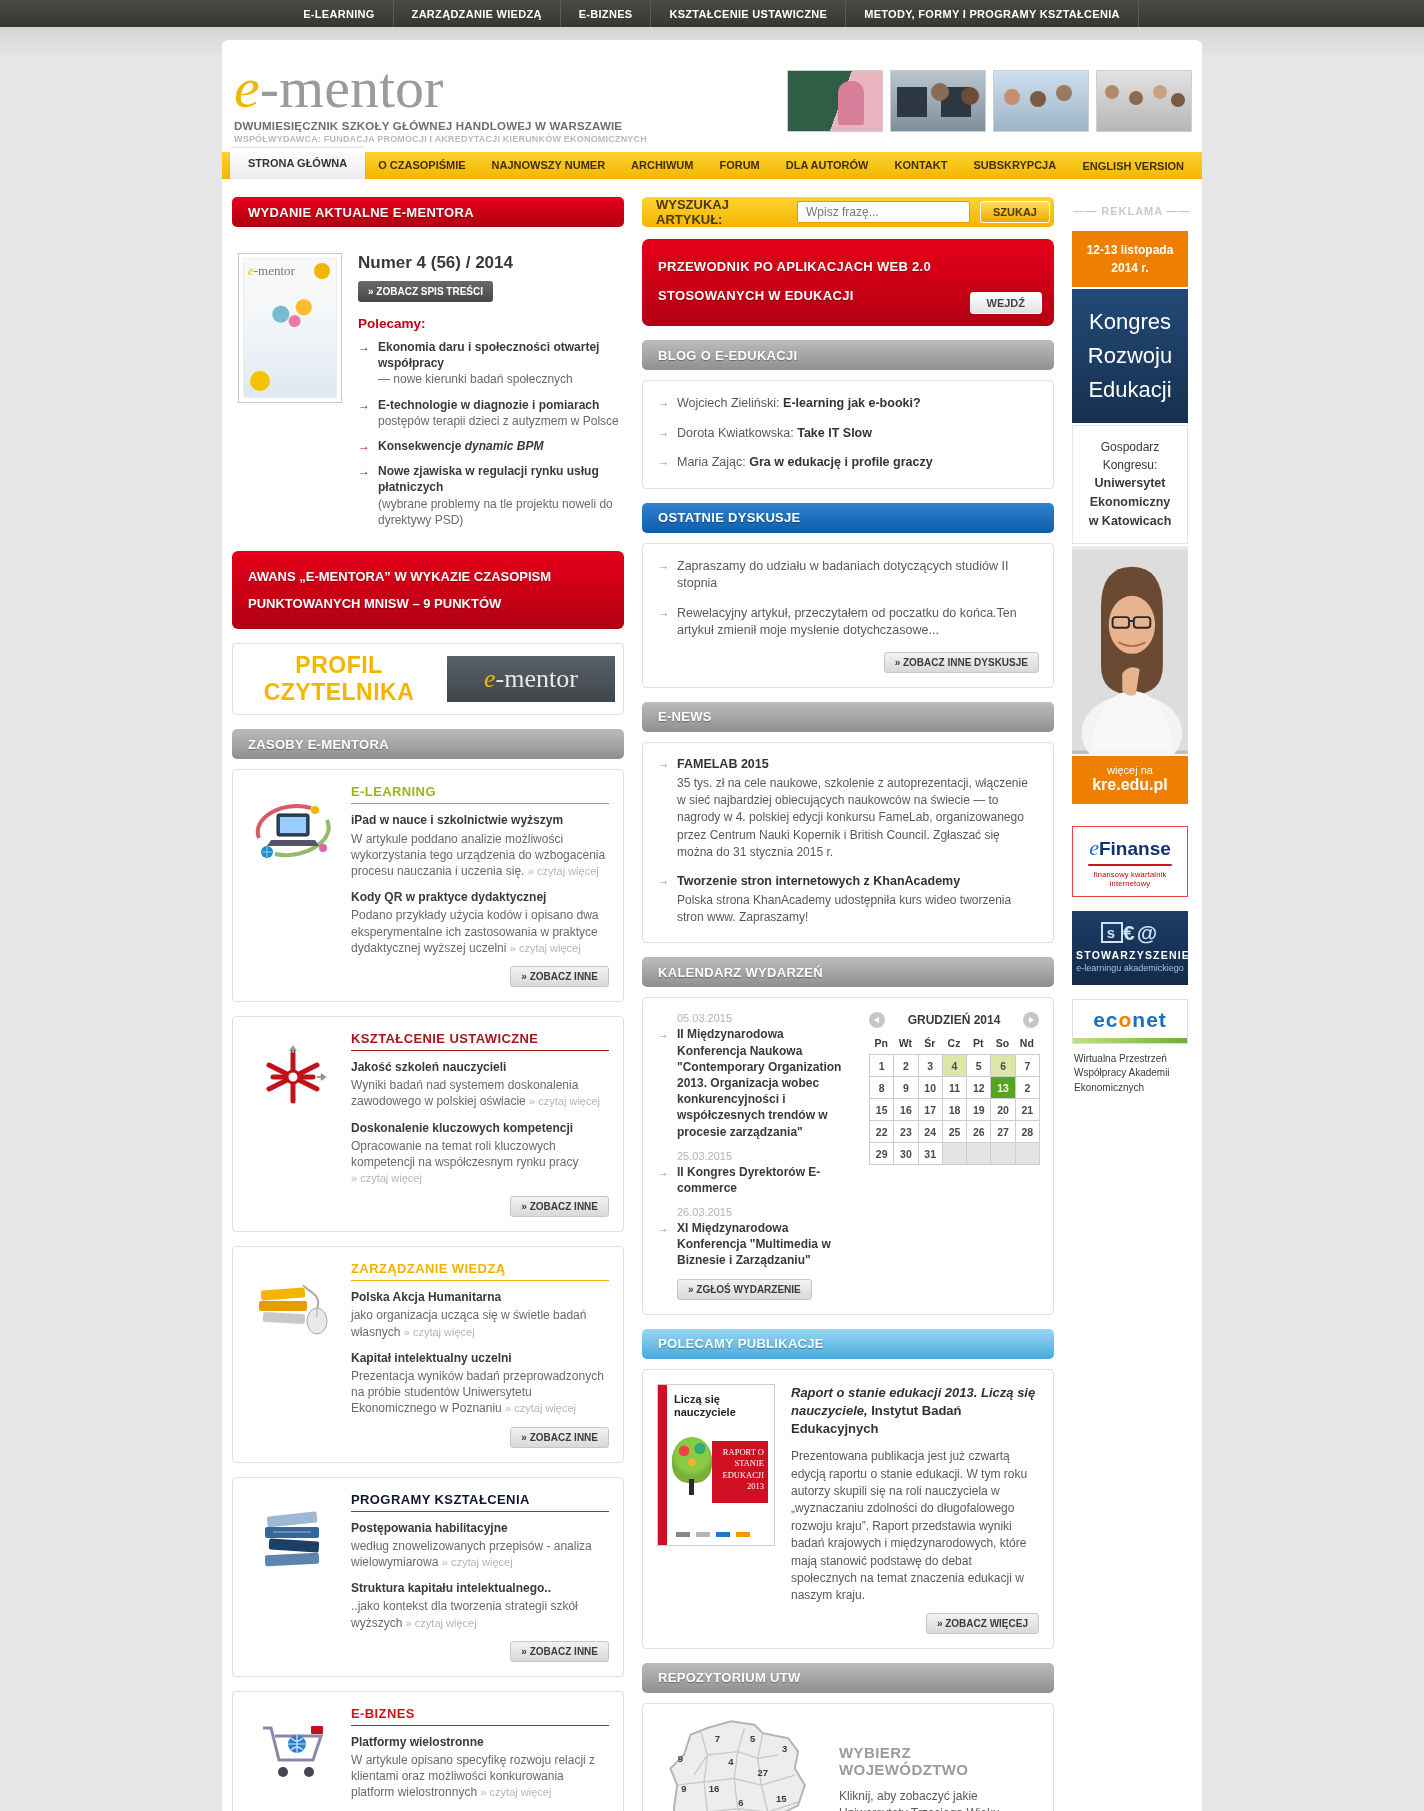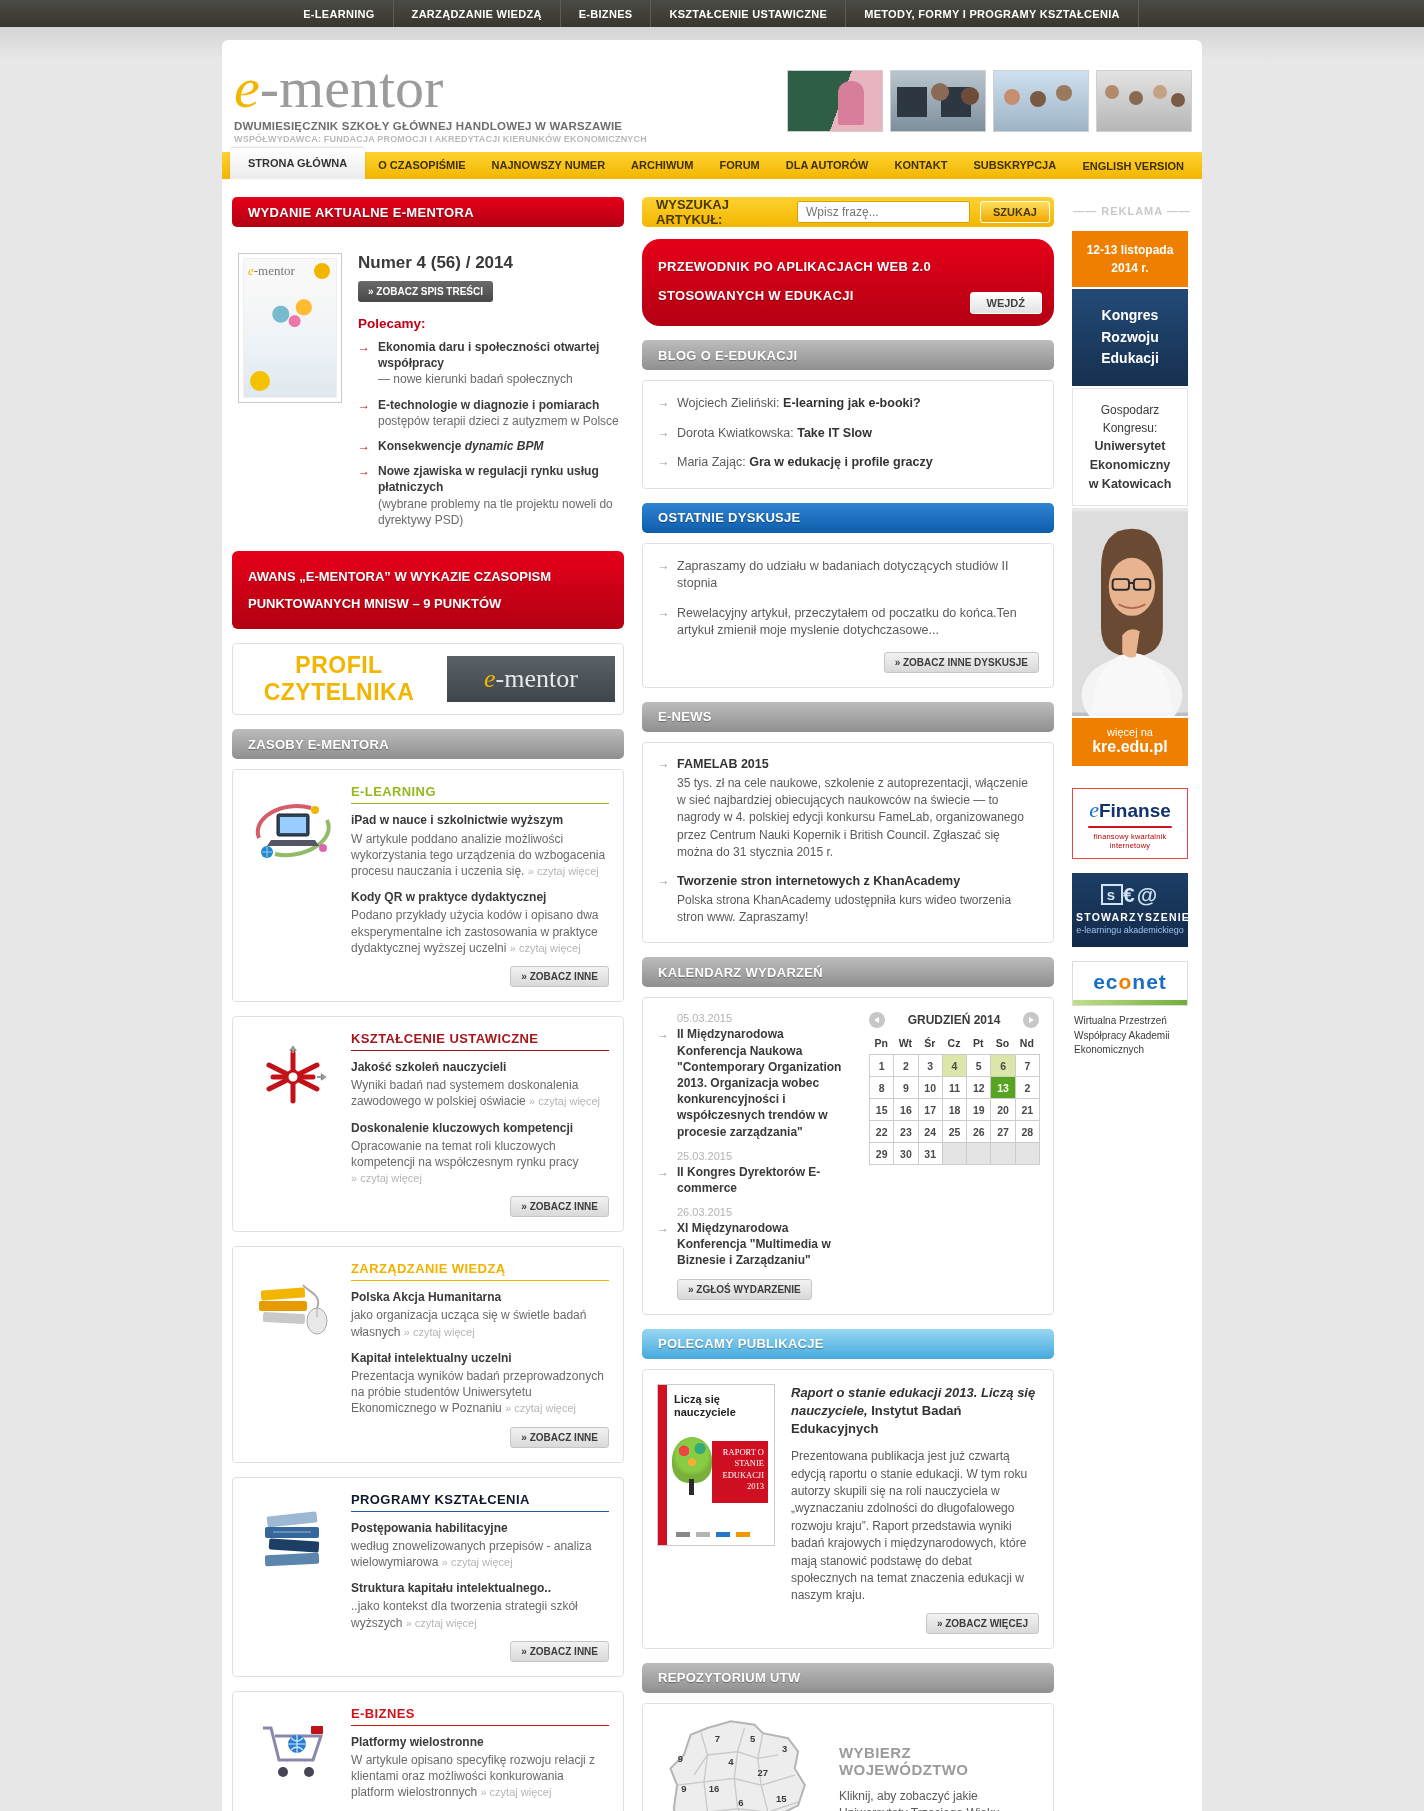--- a/index.html
+++ b/index.html
@@ -99,21 +99,21 @@
   .art-desc { color:#6a6a6a; }
   .more { color:#b5b5b5; font-size:11px; white-space:nowrap; }
   
   .searchbar { height:30px; background:linear-gradient(#ffd232,#f2b600); border-radius:5px;
     display:flex; align-items:center; padding:0 4px 0 14px; gap:10px; margin-bottom:12px; }
   .searchbar .s-label { font-size:13px; font-weight:bold; color:#4a3800; }
   .searchbar input { flex:1; height:22px; border:1px solid #d89f00; border-radius:2px; padding:0 8px; font-size:12px; color:#555;
     font-family:"Liberation Sans",sans-serif; }
   .btn-szukaj { background:linear-gradient(#ffdf5e,#f0a800); border:1px solid #fff; border-radius:3px;
     font-size:11px; font-weight:bold; color:#4a3800; padding:4px 12px; cursor:pointer; }
-  .przewodnik { position:relative; background:linear-gradient(#e60019,#b20013); border-radius:18px; padding:14px 16px 16px; margin-bottom:14px; }
+  .przewodnik { position:relative; background:linear-gradient(#e60019,#b20013); border-radius:7px; padding:14px 16px 16px; margin-bottom:14px; }
   .przewodnik .p-line { color:#fff; font-size:13px; font-weight:bold; letter-spacing:.3px; text-shadow:0 1px 1px rgba(0,0,0,.35); line-height:2.2; }
   .btn-wejdz { position:absolute; right:12px; bottom:12px; background:linear-gradient(#ffffff,#e2e2e2); border:1px solid #fff;
     border-radius:3px; font-size:11px; font-weight:bold; color:#444; padding:4px 16px; cursor:pointer; }
   .list-item { display:block; padding-left:20px; position:relative; font-size:12.5px; color:#5a5a5a; margin-bottom:12px; line-height:1.4; cursor:pointer; }
   .list-item:before { content:"\2192"; position:absolute; left:0; top:0; color:#9a9a9a; }
   .list-item b { color:#333; }
   .news-item { margin-bottom:12px; }
   .news-title { font-size:12.5px; font-weight:bold; color:#333; padding-left:20px; position:relative; margin-bottom:4px; cursor:pointer; }
   .news-title:before { content:"\2192"; position:absolute; left:0; top:0; color:#9a9a9a; font-weight:normal; }
   .news-desc { font-size:12px; color:#5a5a5a; line-height:1.45; padding-left:20px; }
@@ -162,21 +162,21 @@
   .utw-map { width:168px; height:168px; flex:none; position:relative; }
   .utw-map svg { width:100%; height:100%; }
   .map-num { position:absolute; transform:translate(-50%,-50%); font-size:9.5px; font-weight:bold; color:#3a3a3a; cursor:pointer; }
   .utw-right { flex:1; padding-top:26px; }
   .utw-choose { font-size:15px; font-weight:bold; color:#9b9b9b; letter-spacing:.4px; margin-bottom:10px; }
   .utw-desc { font-size:12px; color:#5a5a5a; line-height:1.45; }
   
   .reklama { text-align:center; color:#c9c9c9; font-size:11px; font-weight:bold; letter-spacing:1px; margin:8px 0 14px; }
   .rbox { width:116px; margin-bottom:2px; }
   .rbox-orange { background:#ef7f00; color:#fff; text-align:center; font-size:12px; font-weight:bold; padding:10px 6px; line-height:1.5; }
-  .rbox-navy { background:linear-gradient(#234a77,#16304f); color:#fff; text-align:center; font-size:14px; font-weight:bold;
+  .rbox-navy { background:linear-gradient(#234a77,#16304f); color:#fff; text-align:center; font-size:22px; font-weight:normal;
     padding:16px 10px; line-height:1.55; }
   .rbox-white { background:#fff; border:1px solid #e4e4e4; text-align:center; font-size:12px; color:#3a3a3a; padding:12px 6px; line-height:1.5; }
   .rbox-white b { font-size:12.5px; }
   .rphoto { height:208px; background:linear-gradient(#e9e9e9,#bdbdbd); position:relative; overflow:hidden; }
   .rphoto svg { width:100%; height:100%; display:block; }
   .rbox-kre { background:#ef7f00; color:#fff; text-align:center; padding:8px 4px 10px; }
   .kre-small { font-size:11px; }
   .kre-big { font-size:16px; font-weight:bold; }
   .efinanse { margin-top:22px; background:#fff; border:1px solid #ef4444; text-align:center; padding:8px 4px; }
   .ef-logo { font-size:19px; color:#13336e; font-weight:bold; }

